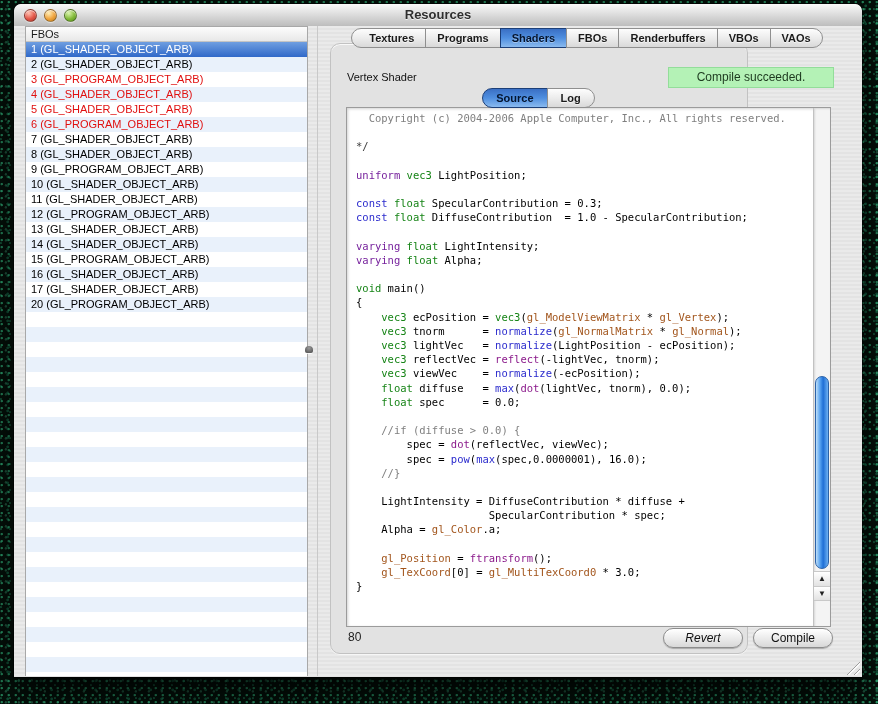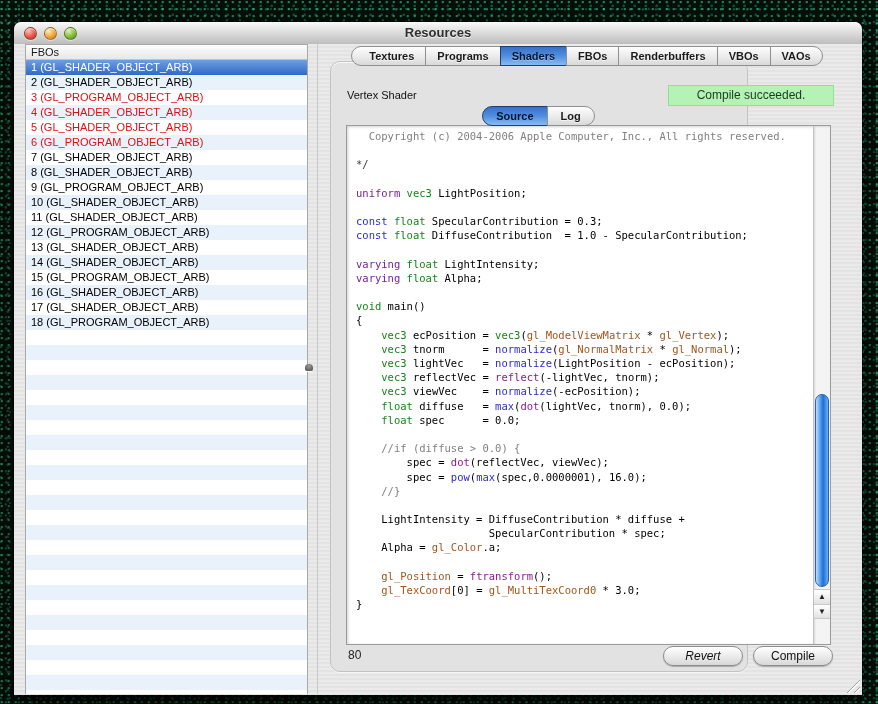--- a/index.html
+++ b/index.html
@@ -7,21 +7,21 @@
   body{
     background-color:#04100a;
     background-image:
       radial-gradient(circle at 25% 30%, rgba(60,220,150,.55) 0 .8px, transparent 1.6px),
       radial-gradient(circle at 70% 65%, rgba(25,130,90,.55) 0 .9px, transparent 1.8px),
       radial-gradient(circle at 45% 85%, rgba(90,230,170,.30) 0 .8px, transparent 1.6px),
       radial-gradient(circle at 10% 70%, rgba(40,160,110,.40) 0 .7px, transparent 1.5px);
     background-size:7px 7px, 11px 9px, 13px 11px, 9px 13px;
     position:relative;
   }
-  .window{position:absolute;left:14px;top:22px;width:848px;height:673px;
+  .window{position:absolute;left:14px;top:4px;width:848px;height:673px;
     background:#e7e7e7;border-radius:7px 7px 0 0;
     box-shadow:0 14px 30px rgba(0,0,0,.85), 0 0 0 1px rgba(0,0,0,.55);
     overflow:hidden;}
   
   .titlebar{position:absolute;left:0;top:0;width:100%;height:22px;
     background:linear-gradient(#fafafa,#d8d8d8 55%,#bdbdbd);
     border-bottom:1px solid #6f6f6f;border-radius:7px 7px 0 0;}
   .title{position:absolute;left:0;right:0;top:3px;text-align:center;
     font-size:13px;font-weight:bold;color:#2f2f2f;text-shadow:0 1px 0 rgba(255,255,255,.7);}
   .lights{position:absolute;left:10px;top:5px;display:flex;gap:7px;}
@@ -134,21 +134,21 @@
           <div class="row">8 (GL_SHADER_OBJECT_ARB)</div>
           <div class="row">9 (GL_PROGRAM_OBJECT_ARB)</div>
           <div class="row">10 (GL_SHADER_OBJECT_ARB)</div>
           <div class="row">11 (GL_SHADER_OBJECT_ARB)</div>
           <div class="row">12 (GL_PROGRAM_OBJECT_ARB)</div>
           <div class="row">13 (GL_SHADER_OBJECT_ARB)</div>
           <div class="row">14 (GL_SHADER_OBJECT_ARB)</div>
           <div class="row">15 (GL_PROGRAM_OBJECT_ARB)</div>
           <div class="row">16 (GL_SHADER_OBJECT_ARB)</div>
           <div class="row">17 (GL_SHADER_OBJECT_ARB)</div>
-          <div class="row">18 (GL_PROGRAM_OBJECT_ARB)</div>
+          <div class="row">20 (GL_PROGRAM_OBJECT_ARB)</div>
         </div>
     </div>
 
     <div class="split-line"></div>
     <div class="grabber"></div>
 
     <div class="groupbox">
       <div class="shader-label">Vertex Shader</div>
       <div class="status-badge">Compile succeeded.</div>
       <div class="segctrl">

